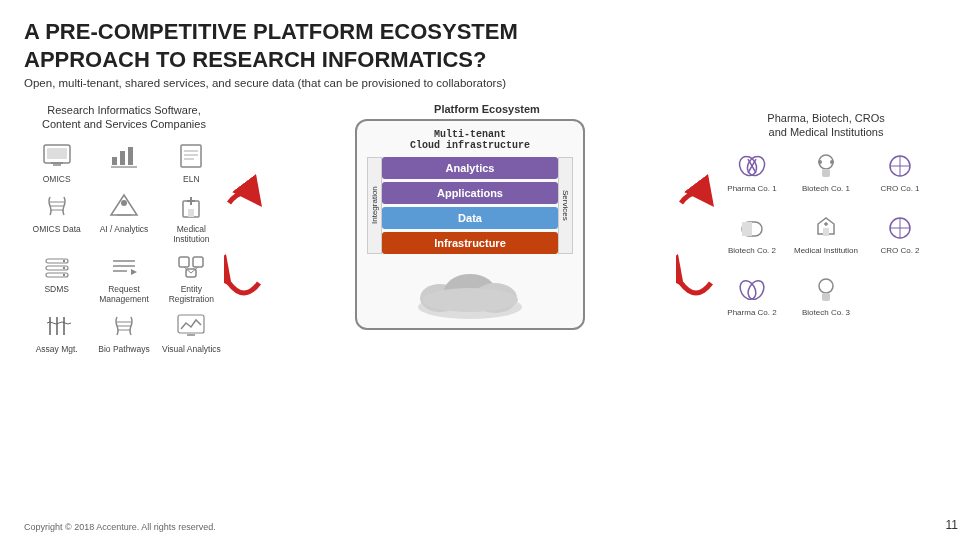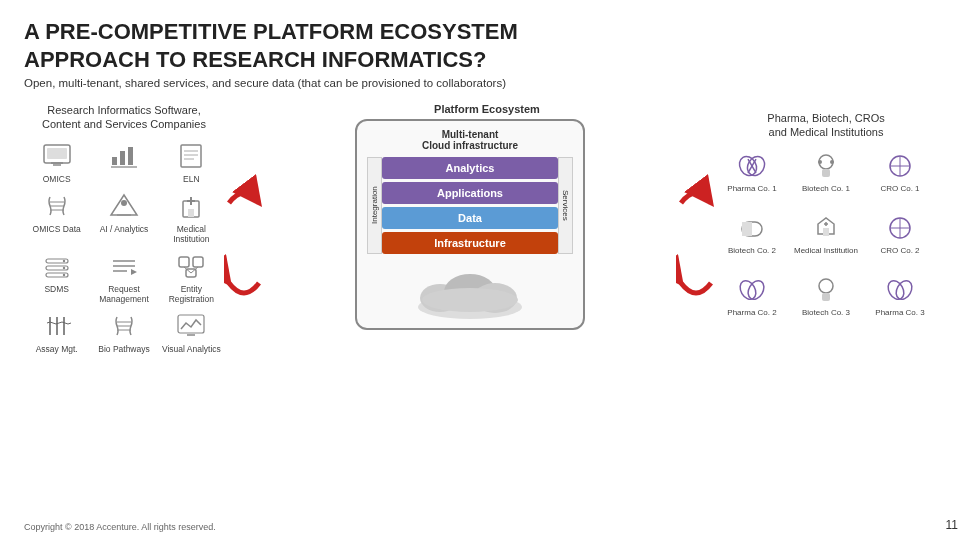--- a/index.html
+++ b/index.html
@@ -103,20 +103,21 @@
       align-items: center;
       width: 230px;
       position: relative;
     }
     .cloud-title {
       font-size: 10px;
       font-weight: bold;
       color: #333;
       text-align: center;
       margin-bottom: 6px;
+      font-family: Liberation Mono, monospace;
     }
     .stack-area {
       display: flex;
       flex-direction: row;
       gap: 0;
       width: 100%;
     }
     .integration-label {
       writing-mode: vertical-rl;
       transform: rotate(180deg);
@@ -532,28 +533,19 @@
         <div class="right-icon-item">
           <div class="icon-box">
             <svg width="32" height="28" viewBox="0 0 32 28">
               <circle cx="16" cy="10" r="7" fill="none" stroke="#888" stroke-width="1.5"></circle>
               <rect x="12" y="17" width="8" height="8" rx="2" fill="#ccc"></rect>
             </svg>
           </div>
           <span>Biotech Co. 3</span>
         </div>
 
-        <div class="right-icon-item">
-          <div class="icon-box">
-            <svg width="32" height="28" viewBox="0 0 32 28">
-              <ellipse cx="12" cy="14" rx="7" ry="10" fill="none" stroke="#7b5ea7" stroke-width="1.5" transform="rotate(-30 12 14)"></ellipse>
-              <ellipse cx="20" cy="14" rx="7" ry="10" fill="none" stroke="#7b5ea7" stroke-width="1.5" transform="rotate(30 20 14)"></ellipse>
-            </svg>
-          </div>
-          <span>Pharma Co. 3</span>
-        </div>
       </div>
     </div>
   </div>
 
   <div class="copyright">Copyright © 2018 Accenture. All rights reserved.</div>
   <div class="page-number">11</div>
 </div>
 
 </body></html>

